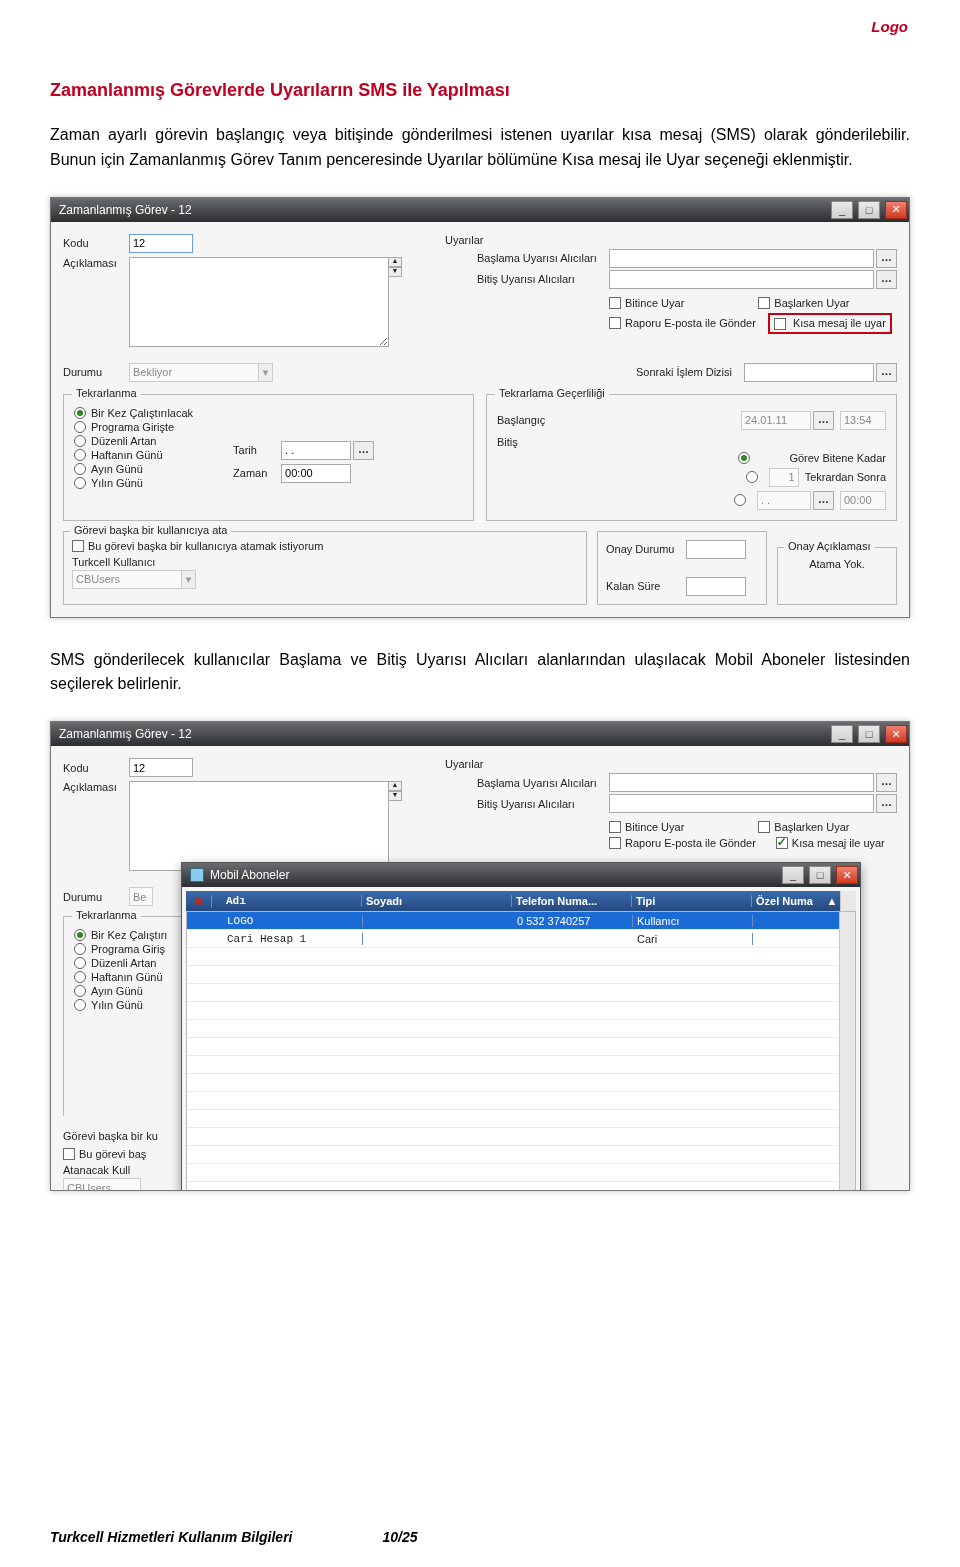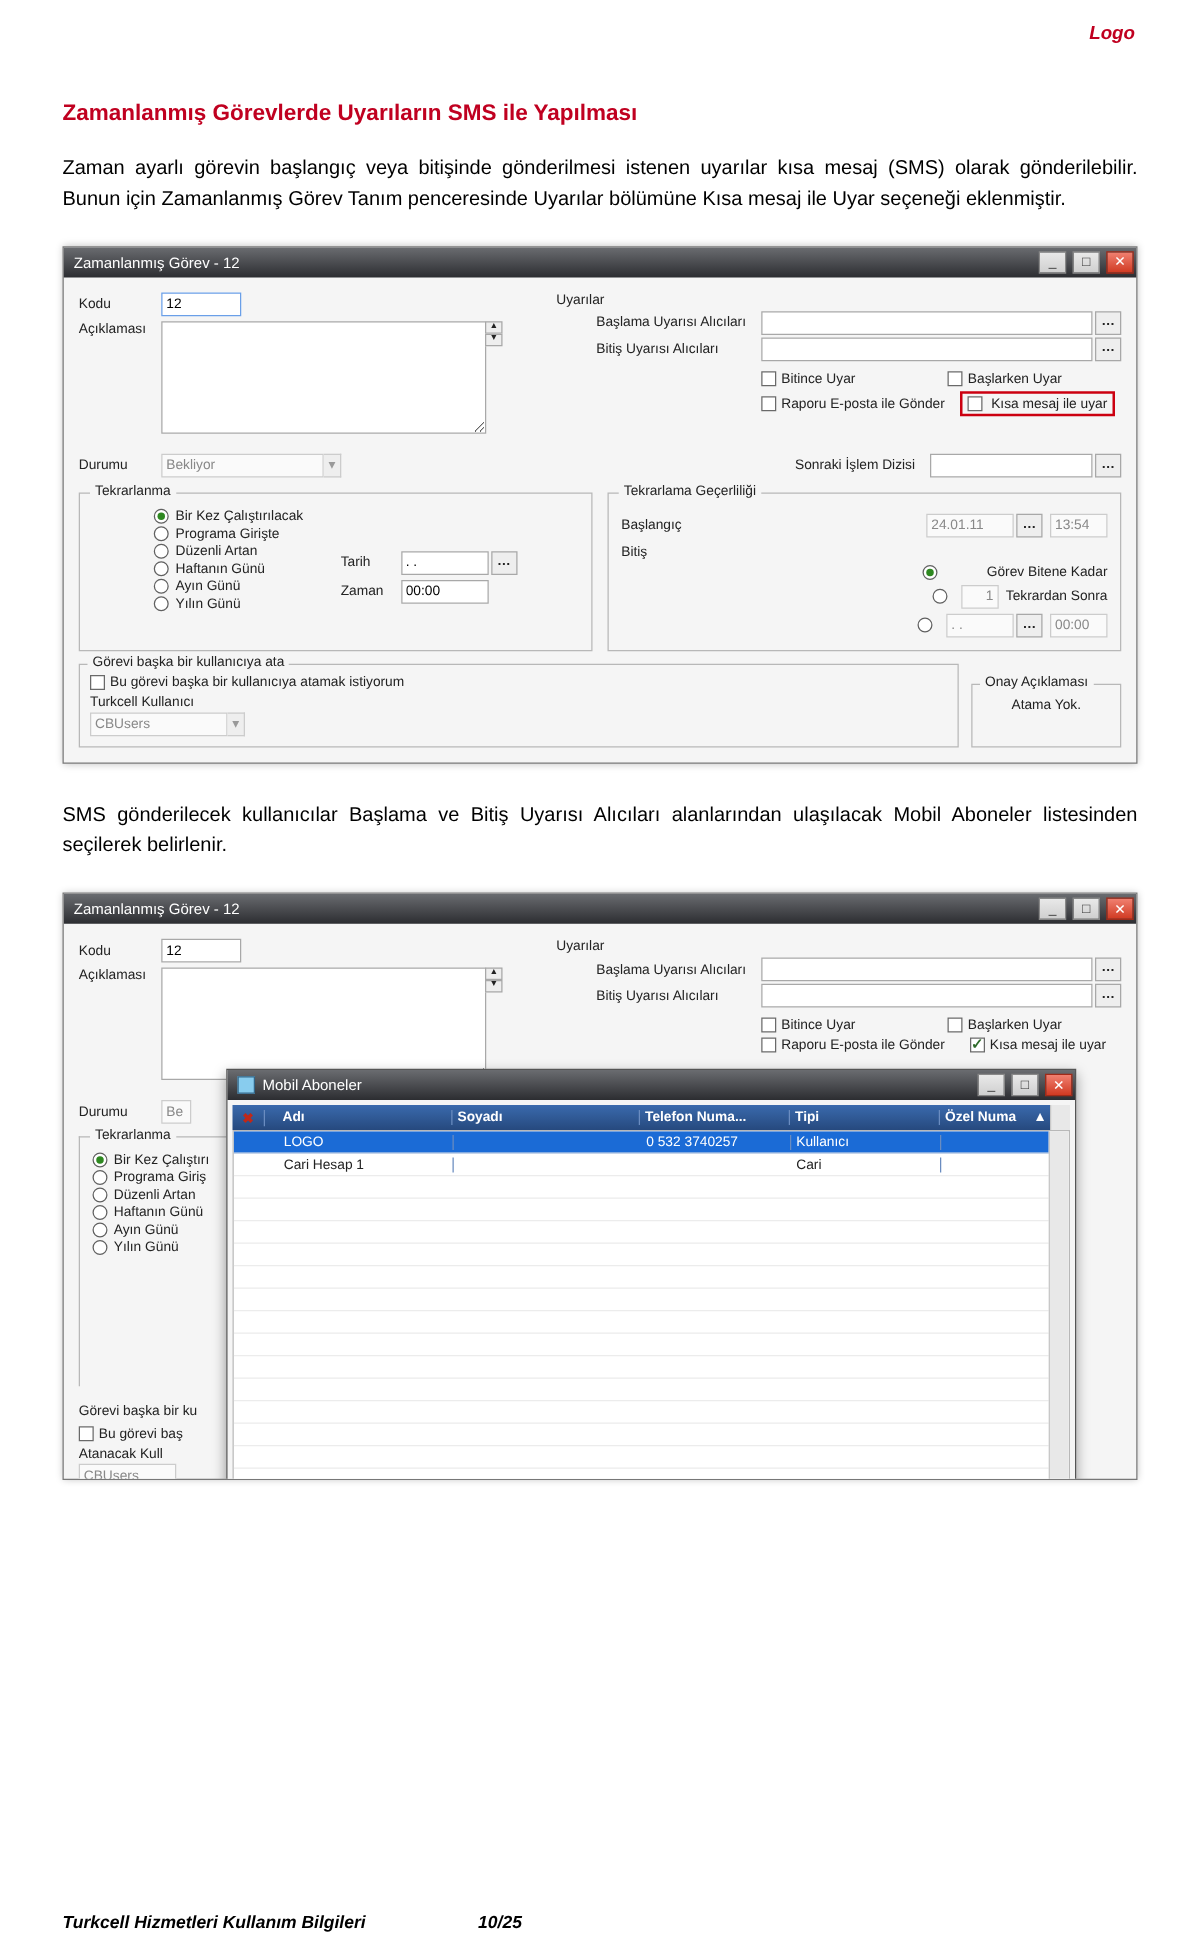--- a/index.html
+++ b/index.html
@@ -137,21 +137,21 @@
     width:680px; height:375px;
     border:1px solid #555;
     box-shadow:0 4px 10px rgba(0,0,0,0.4);
     background:#f5f5f5;
     display:flex; flex-direction:column;
   }
   .subwin .grid-head {
     display:flex; background:linear-gradient(#3a6aad,#26497e); color:#fff; font-weight:bold; height:20px; align-items:center;
   }
   .gc0{flex:0 0 26px;border-right:1px solid #6a8cc0;text-align:center;}
-  .gc1{flex:0 0 150px;border-right:1px solid #6a8cc0;padding-left:14px;}
+  .gc1{flex:0 0 150px;border-right:1px solid #6a8cc0;padding-left:14px;font-family:Liberation Mono, monospace;}
   .gc2{flex:0 0 150px;border-right:1px solid #6a8cc0;padding-left:4px;}
   .gc3{flex:0 0 120px;border-right:1px solid #6a8cc0;padding-left:4px;}
   .gc4{flex:0 0 120px;border-right:1px solid #6a8cc0;padding-left:4px;}
   .gc5{flex:1;padding-left:4px;}
   .gc6{flex:0 0 16px;text-align:center;}
   .gc7{flex:0 0 16px;}
   .grid-body { flex:1; background:#fff; border:1px solid #b8b8b8; margin:0 4px; overflow:hidden;}
   .grid-row { display:flex; height:18px; align-items:center; border-bottom:1px solid #ececec;}
   .grid-row.sel { background:#1b6bd6; color:#fff;}
   .scrollbar-v{width:16px;background:#e8e8e8;border-left:1px solid #c8c8c8;}
@@ -235,21 +235,21 @@
         <span style="flex:1"></span>
         <span>Sonraki İşlem Dizisi</span>
         <span style="width:12px"></span>
         <input class="inp" style="width: 130px;">
         <div class="icon-ellipsis">…</div>
       </div>
 
       <div class="two-col-fs">
         <div class="fieldset">
           <div class="legend">Tekrarlanma</div>
-          <div style="display:flex;gap:30px;justify-content:center;">
+          <div style="display:flex;gap:40px;">
             <div>
               <div class="row">
                   <span class="radio checked"></span>
                   <span>Bir Kez Çalıştırılacak</span>
                 </div>
               <div class="row">
                   <span class="radio"></span>
                   <span>Programa Girişte</span>
                 </div>
               <div class="row">
@@ -321,20 +321,30 @@
             <span>Bu görevi başka bir kullanıcıya atamak istiyorum</span>
           </div>
           <div class="row" style="margin-top:4px;">
             <span>Turkcell Kullanıcı</span>
           </div>
           <div class="row">
             <input class="inp ro" style="width: 110px;" value="CBUsers">
             <span style="width:14px;height:19px;border:1px solid #ccc;border-left:0;background:#eee;text-align:center;line-height:16px;color:#999">▾</span>
           </div>
         </div>
+        <div class="assign-col" style="flex:0 0 170px">
+          <div class="row">
+            <span style="width:80px">Onay Durumu</span>
+            <input class="inp" style="width: 60px;">
+          </div>
+          <div class="row" style="margin-top:18px;">
+            <span style="width:80px">Kalan Süre</span>
+            <input class="inp" style="width: 60px;">
+          </div>
+        </div>
         <div class="assign-col small" style="text-align:center">
           <div style="position:absolute;top:-8px;left:6px;background:#f5f5f5;padding:0 4px">Onay Açıklaması</div>
           <div style="margin-top:4px">Atama Yok.</div>
         </div>
       </div>
     </div>
   </div>
 
   <div class="doc-para">SMS gönderilecek kullanıcılar Başlama ve Bitiş Uyarısı Alıcıları alanlarından ulaşılacak Mobil Aboneler listesinden seçilerek belirlenir.</div>
 

